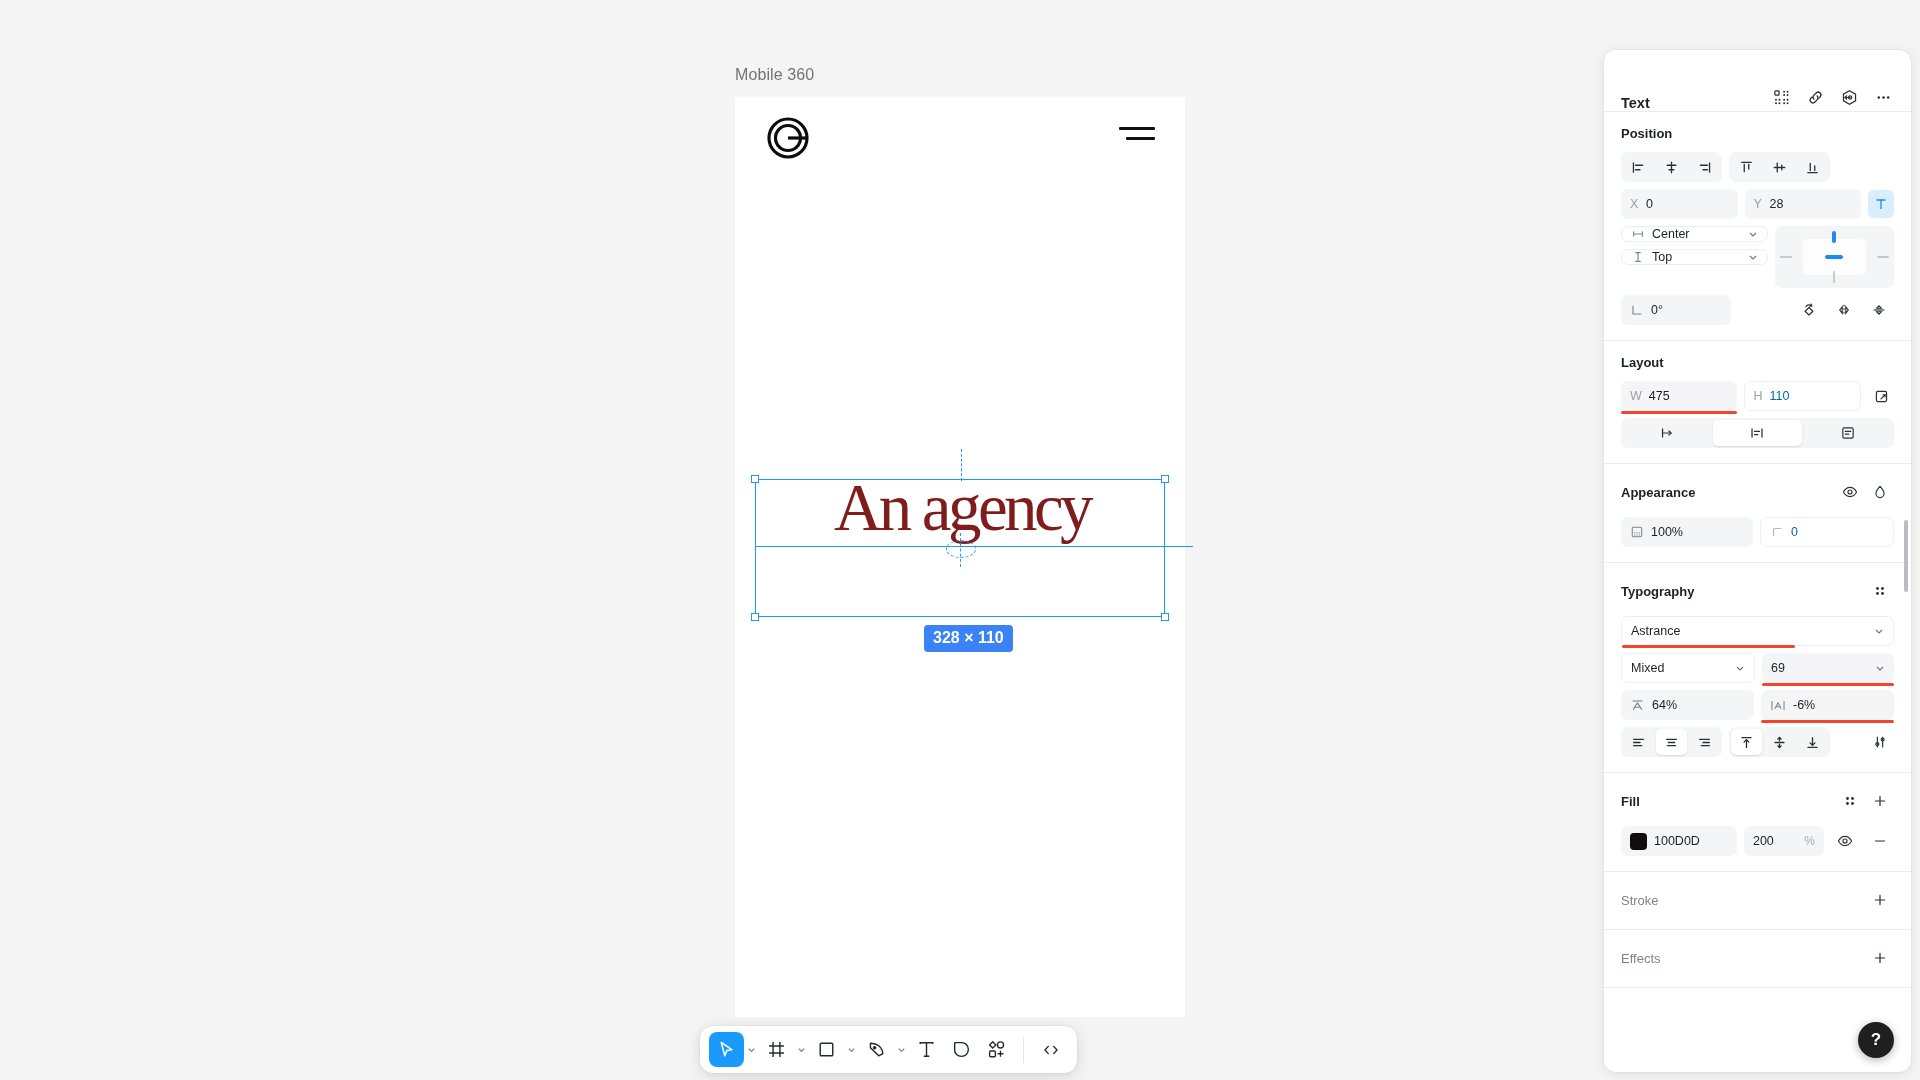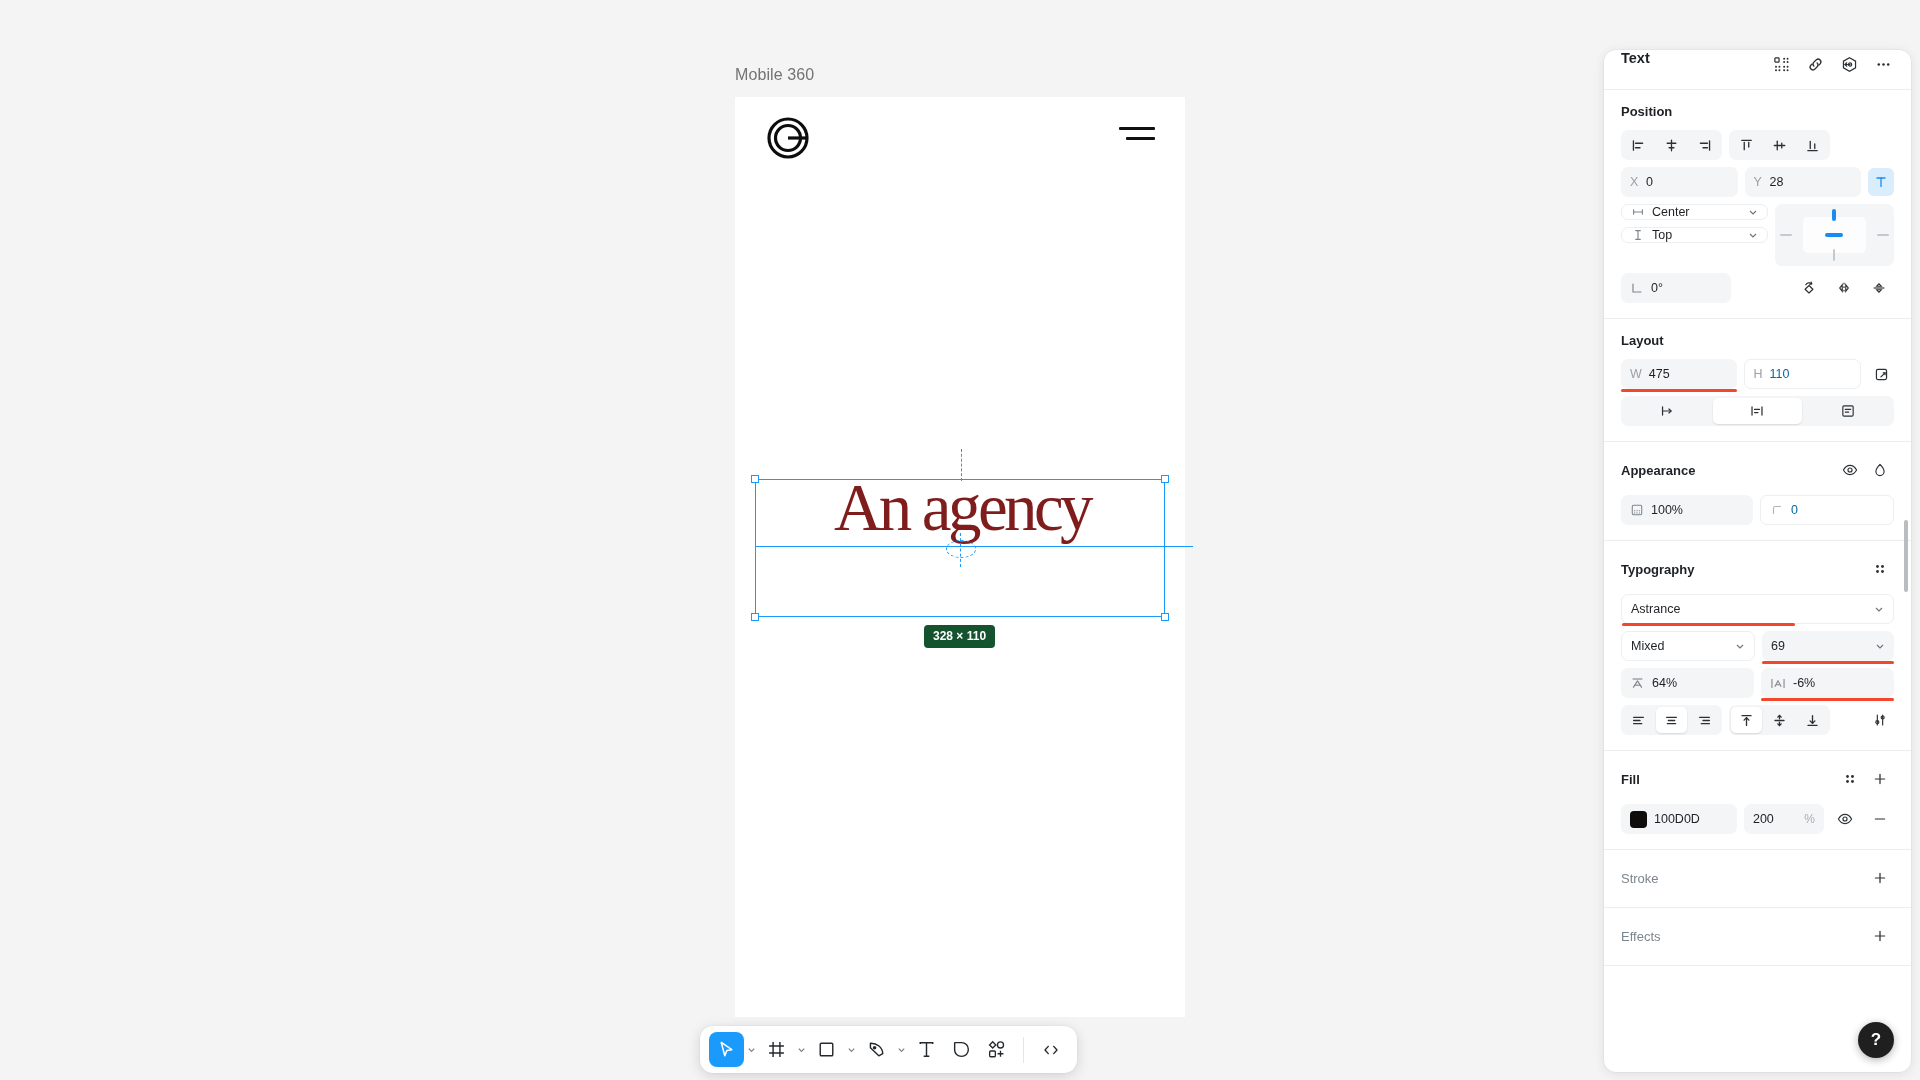--- a/index.html
+++ b/index.html
@@ -90,22 +90,22 @@
     width: 30px; height: 18px;
     border: 1.2px dashed #1a9bfc; border-radius: 50%;
     pointer-events: none;
   }
   .anchor-dot::after {
     content: ""; position: absolute; left: 13px; top: -8px;
     width: 0; height: 34px; border-left: 1.2px dashed #1a9bfc;
   }
   .size-badge {
     position: absolute; left: 924px; top: 625px;
-    background: #14532d; color: #fff;
-    font-size: 12px; font-weight: 700;
+    background: #3b82f6; color: #fff;
+    font-size: 16px; font-weight: 700;
     padding: 4px 9px 5px; border-radius: 4px;
     white-space: nowrap;
   }
 
   
   .toolbar {
     position: absolute; left: 700px; top: 1026px;
     height: 47px; display: flex; align-items: center;
     background: #ffffff; border-radius: 13px;
     box-shadow: 0 3px 14px rgba(0,0,0,.14), 0 0 0 .5px rgba(0,0,0,.05);
@@ -128,21 +128,21 @@
 
   
   .panel {
     position: absolute; right: 9px; top: 50px;
     width: 307px; height: 1022px;
     background: #ffffff; border-radius: 12px;
     box-shadow: 0 2px 12px rgba(0,0,0,.09), 0 0 0 .5px rgba(0,0,0,.06);
     overflow: hidden;
   }
   .p-head {
-    height: 40px; display: flex; align-items: flex-start;
+    height: 62px; display: flex; align-items: flex-end;
     padding: 0 14px 0 17px; border-bottom: 1px solid #ededed;
   }
   .p-title { font-size: 14.5px; font-weight: 700; color: #1d2125; }
   .p-head-icons { margin-left: auto; display: flex; gap: 6px; }
   .ic-btn {
     width: 28px; height: 28px; border-radius: 6px;
     display: flex; align-items: center; justify-content: center;
     color: #2b3035; cursor: pointer;
   }
   .sec { padding: 14px 17px 15px; border-bottom: 1px solid #ededed; }

